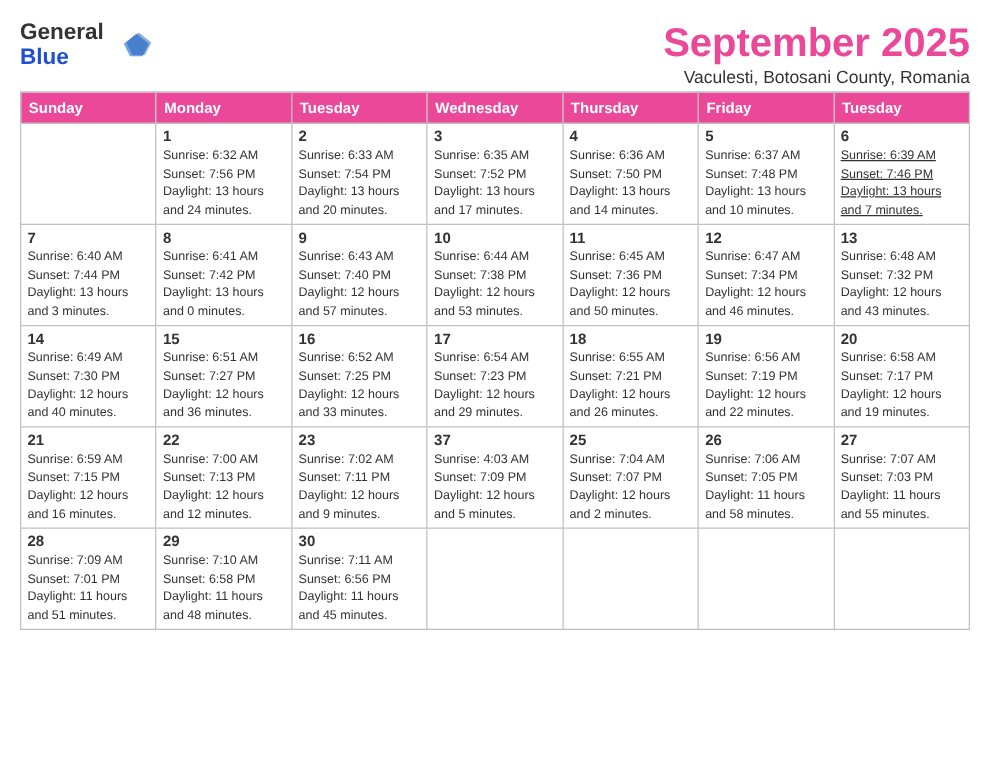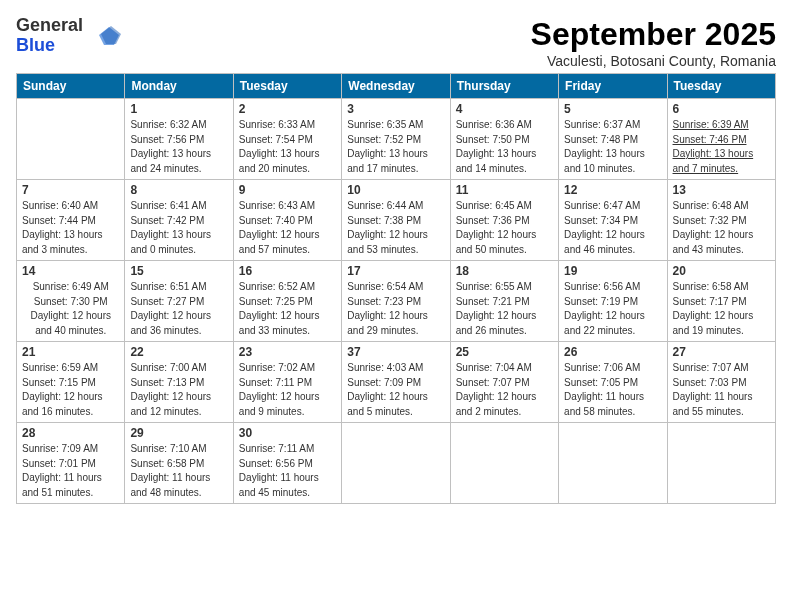--- a/index.html
+++ b/index.html
@@ -37,34 +37,34 @@
       width: 22px;
       height: 22px;
       margin-left: 2px;
     }
     .title-block {
       text-align: right;
     }
     .month-title {
       font-size: 32px;
       font-weight: bold;
-      color: #000000;
+      color: #ec4899;
     }
     .location-title {
       font-size: 14px;
       color: #333;
       font-weight: normal;
     }
     .calendar-table {
       width: 100%;
       border-collapse: collapse;
       font-size: 11px;
     }
     .calendar-table th {
-      background-color: #0369a1;
+      background-color: #ec4899;
       color: #fff;
       text-align: left;
       padding: 5px 6px;
       font-size: 12px;
       font-weight: bold;
       border: 1px solid #c0c0c0;
     }
     .calendar-table td {
       border: 1px solid #c0c0c0;
       vertical-align: top;
@@ -218,21 +218,21 @@
           <div class="day-number">13</div>
           <div class="day-info" style="white-space: pre-line;">Sunrise: 6:48 AM
 Sunset: 7:32 PM
 Daylight: 12 hours
 and 43 minutes.</div>
         </td>
       </tr>
       <tr>
         <td>
           <div class="day-number">14</div>
-          <div class="day-info" style="white-space: pre-line; text-align: center;">Sunrise: 6:49 AM
+          <div class="day-info" style="white-space: pre-line;">Sunrise: 6:49 AM
 Sunset: 7:30 PM
 Daylight: 12 hours
 and 40 minutes.</div>
         </td>
         <td>
           <div class="day-number">15</div>
           <div class="day-info" style="white-space: pre-line;">Sunrise: 6:51 AM
 Sunset: 7:27 PM
 Daylight: 12 hours
 and 36 minutes.</div>

